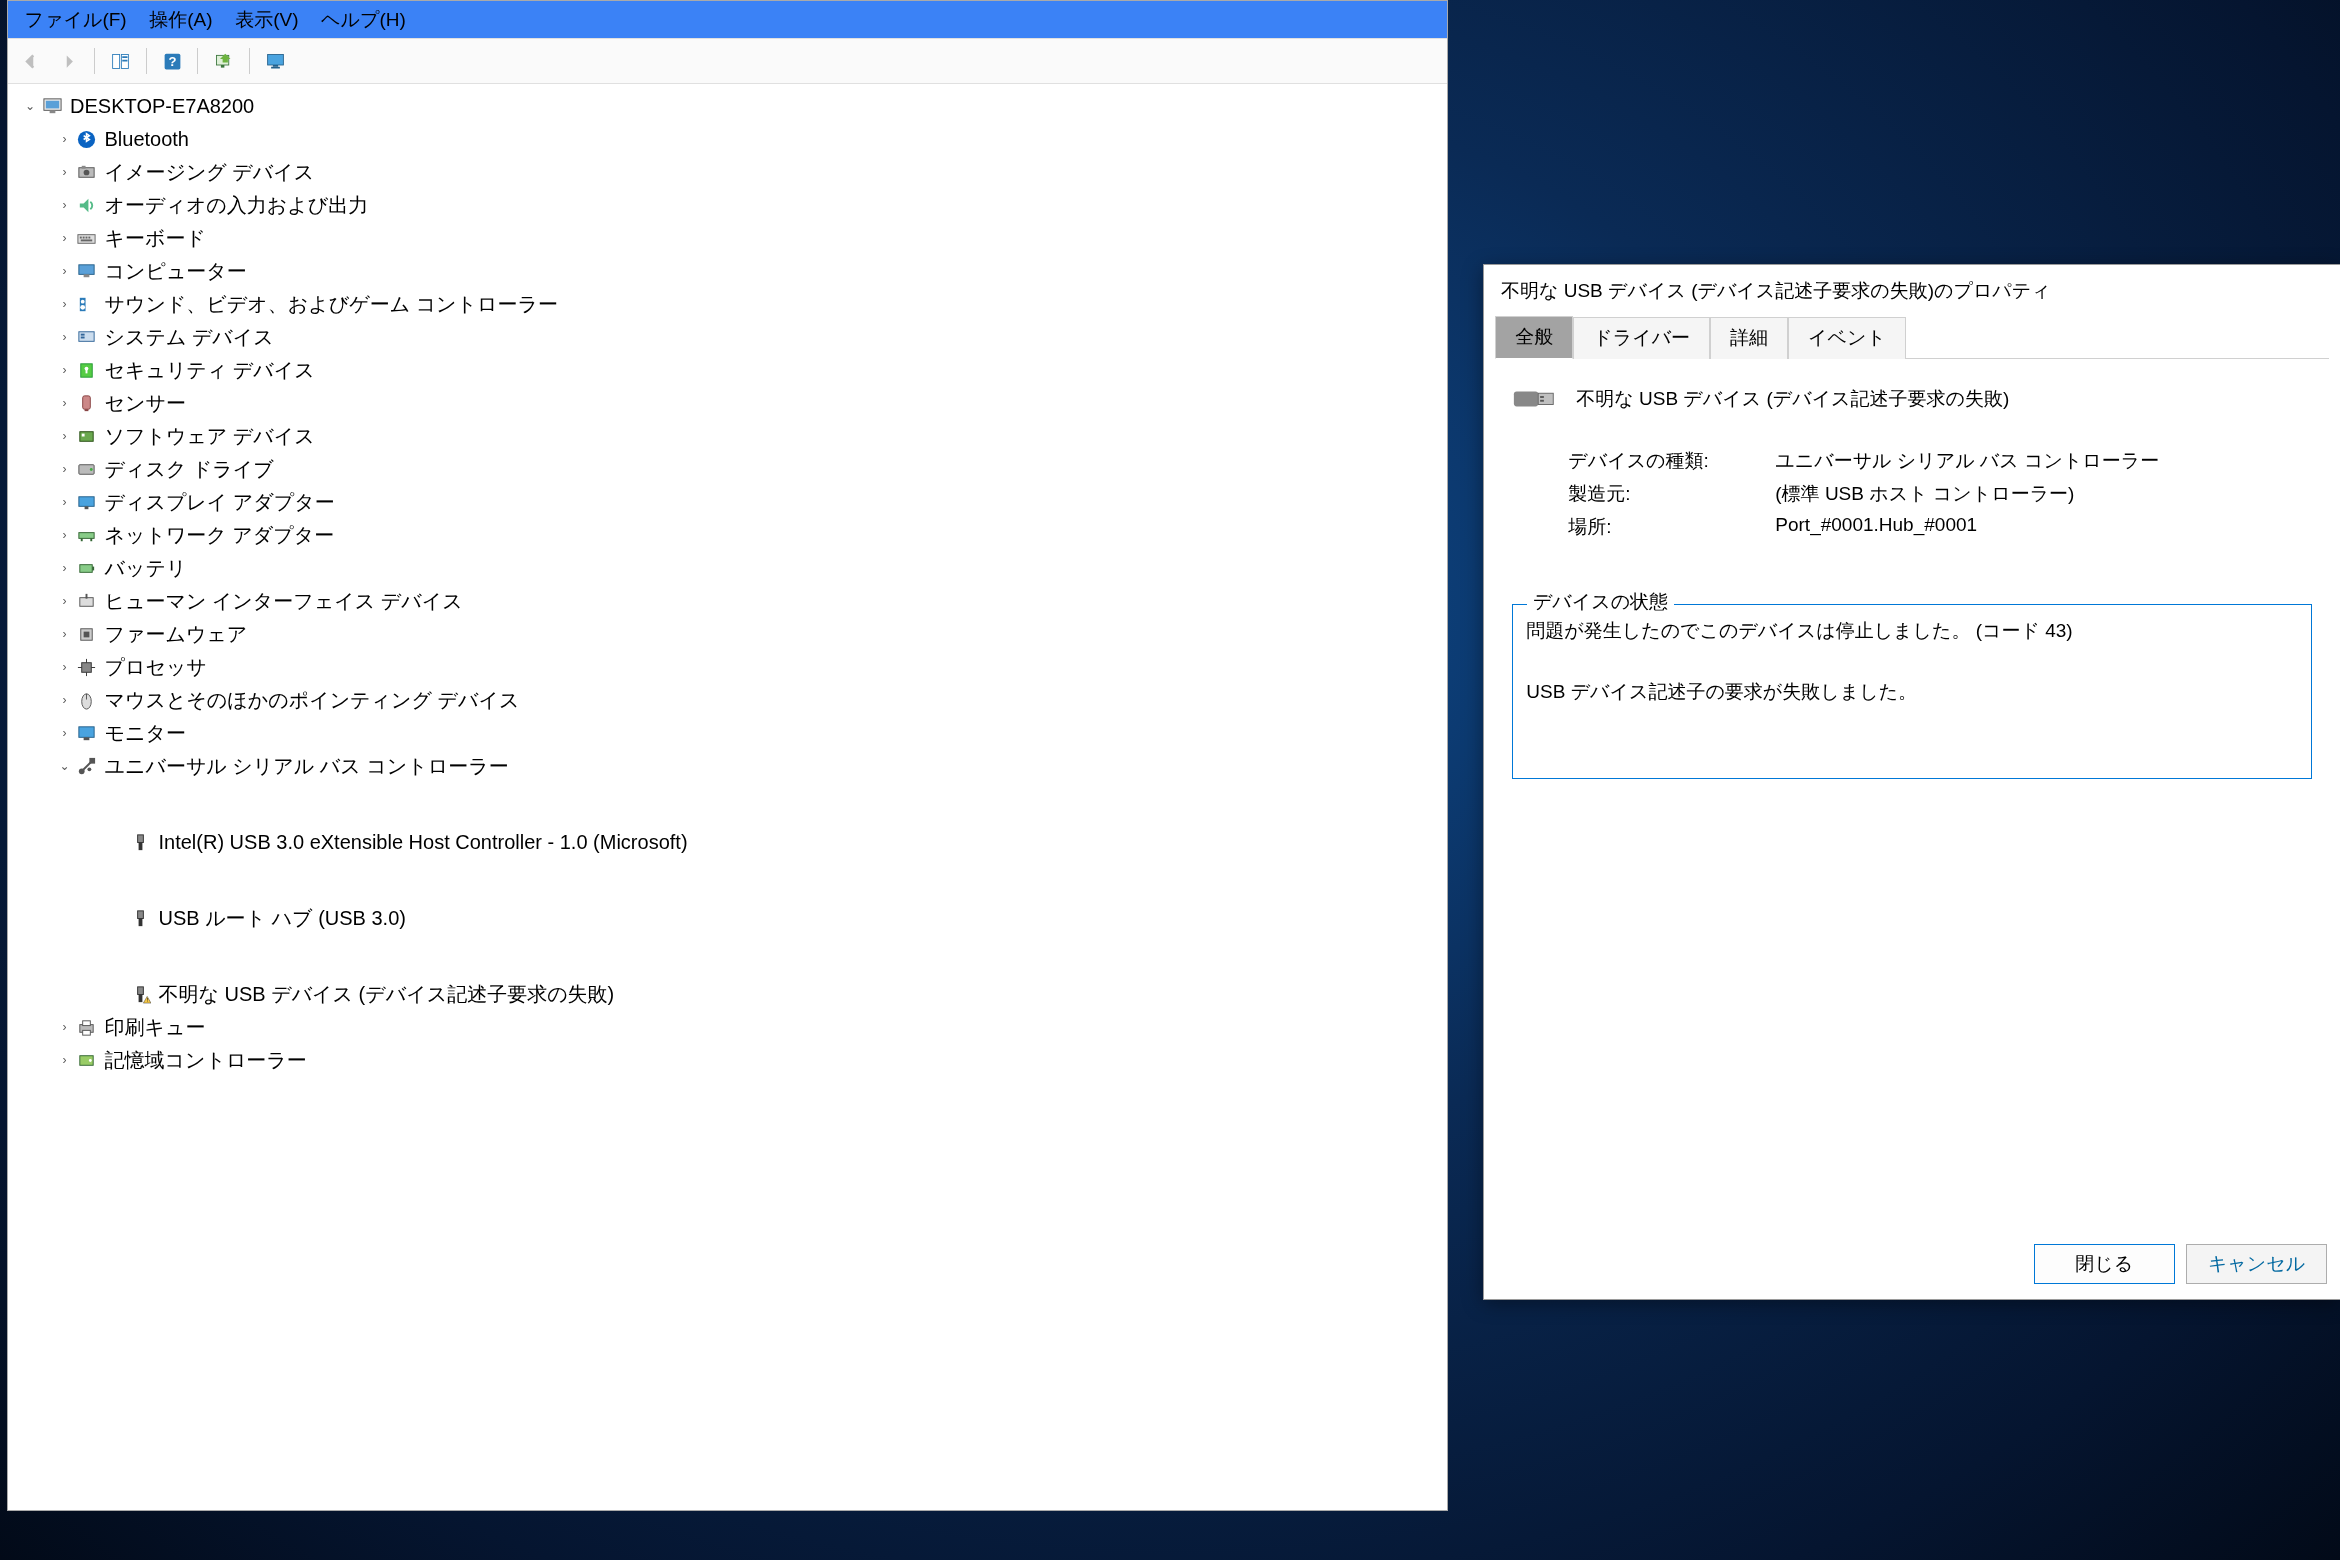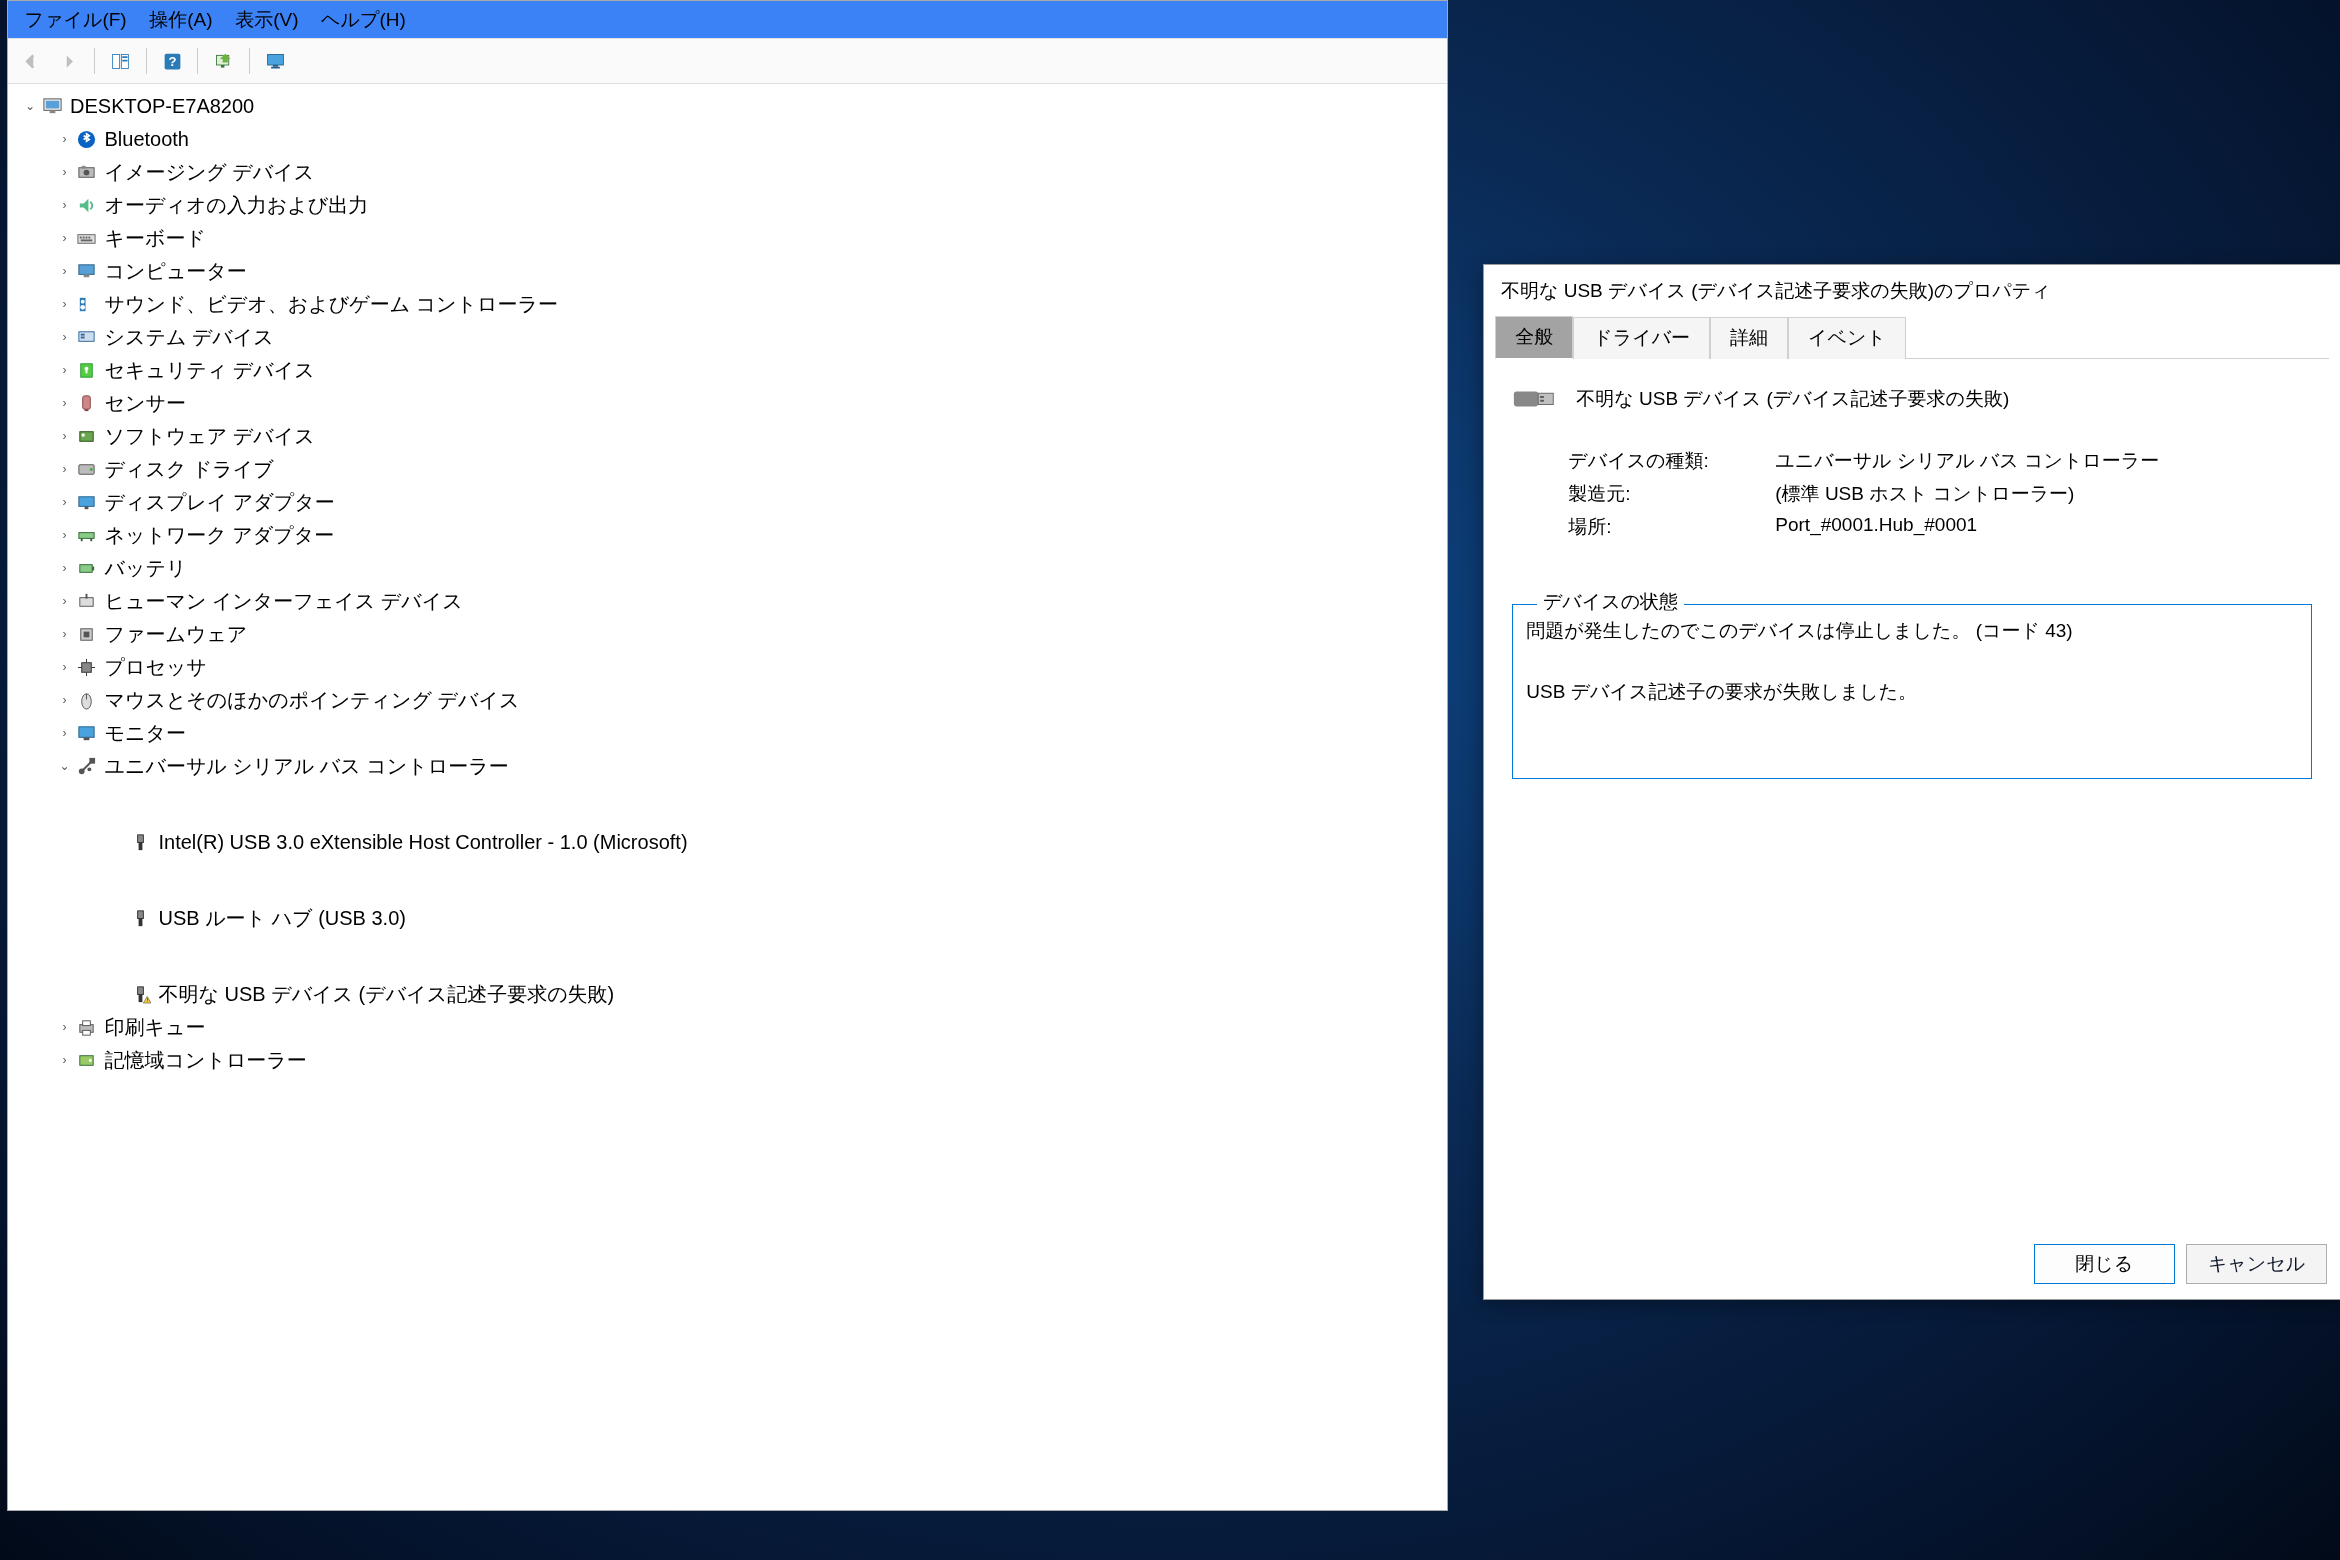--- a/index.html
+++ b/index.html
@@ -140,21 +140,21 @@
   }
   .dev-header { display: flex; align-items: center; gap: 19px; margin-bottom: 32px; }
   .dev-header .usb-ico { width: 45px; height: 34px; }
   .dev-header .name { font-size: 19px; }
 
   .kv { display: grid; grid-template-columns: 207px 1fr; row-gap: 7px; font-size: 19px; margin-left: 56px; }
   .kv .k { }
   .kv .v { }
 
   .status-group { margin-top: 38px; }
-  .status-group .grp-label { font-size: 19px; position: relative; top: 11.3px; left: 25px; background: #fff; padding: 0 5.6px; width: max-content; }
+  .status-group .grp-label { font-size: 19px; position: relative; top: 11.3px; left: 15px; background: #fff; padding: 0 5.6px; width: max-content; }
   .status-box {
     border: 0.9px solid #0078d7;
     height: 175px;
     padding: 11.3px 13px;
     font-size: 19px;
     line-height: 1.6;
     overflow-y: scroll;
     white-space: pre-wrap;
   }
   .status-box::-webkit-scrollbar { width: 16px; }
@@ -167,21 +167,21 @@
     border-top: 0;
   }
   .btn {
     min-width: 141px; height: 40px;
     font-size: 19px;
     background: #fdfdfd;
     border: 0.9px solid #adadad;
     cursor: pointer;
   }
   .btn.default { border: 1.9px solid #0078d7; }
-  .btn:disabled { color: #0f172a; background: #f4f4f4; cursor: default; }
+  .btn:disabled { color: #0369a1; background: #f4f4f4; cursor: default; }
 </style>
 </head>
 <body>
 
 <div class="devmgr">
 
   <div class="menubar">
     <span>ファイル(F)</span>
     <span>操作(A)</span>
     <span>表示(V)</span>

